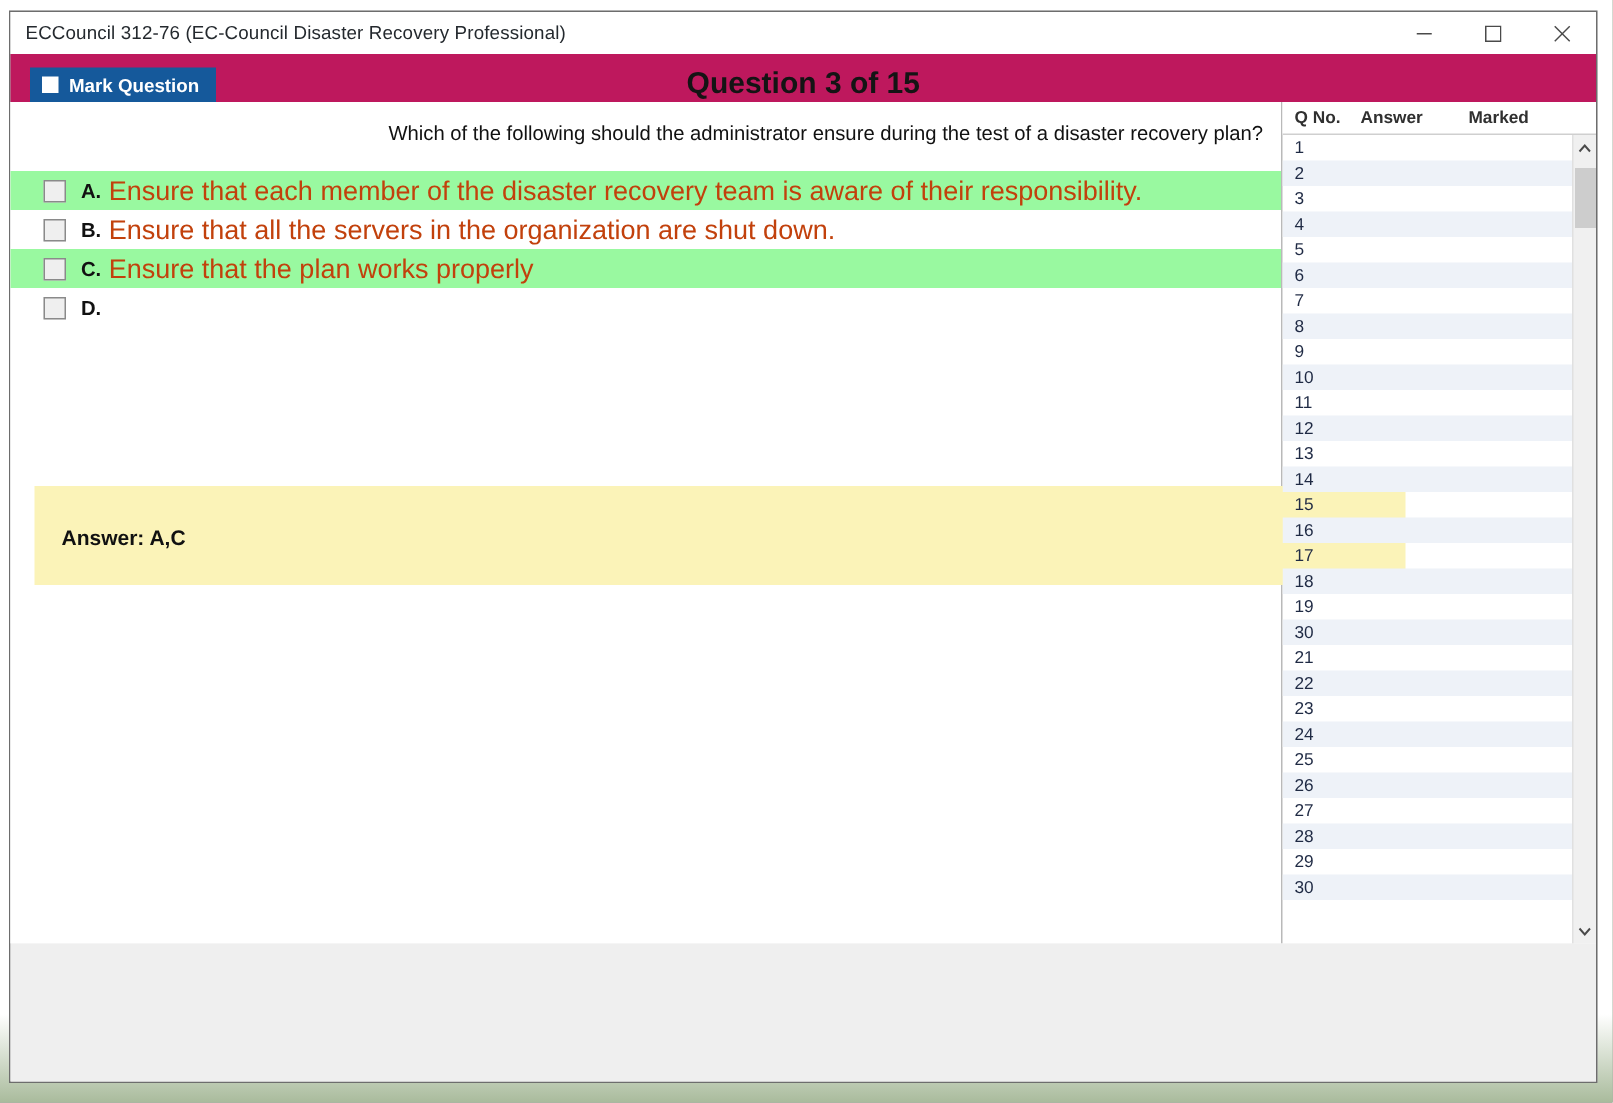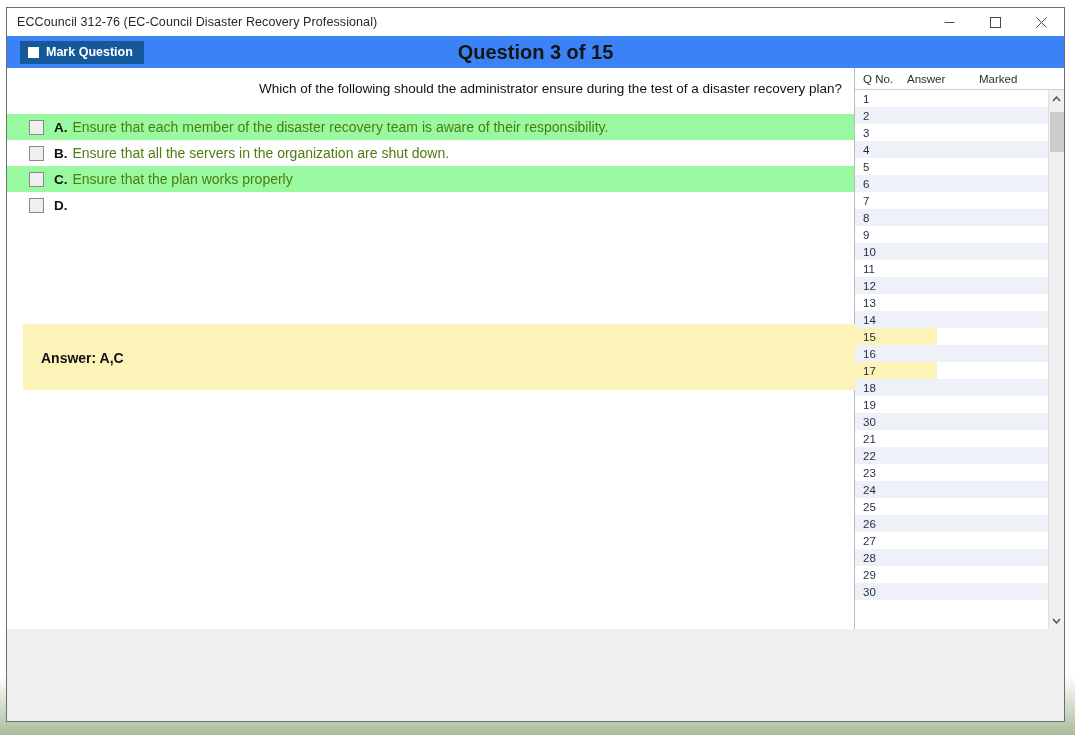--- a/index.html
+++ b/index.html
@@ -56,24 +56,24 @@
     align-items: center;
     justify-content: center;
     color: #4a4a4a;
   }
   .winbtn svg { display: block; }
 
   
   .headerbar {
     height: 32px;
     min-height: 32px;
-    background: #3b82f6;
-    position: relative;
-    display: flex;
-    align-items: center;
+    background: #be185d;
+    position: relative;
+    display: flex;
+    align-items: flex-end;
   }
   .mark-btn {
     margin-left: 13px;
     height: 23px;
     background: #15599b;
     color: #ffffff;
     font-size: 12.5px;
     font-weight: bold;
     display: flex;
     align-items: center;
@@ -150,22 +150,22 @@
     margin-right: 10px;
     cursor: pointer;
   }
   .opt-letter {
     font-size: 13.5px;
     font-weight: bold;
     color: #111111;
     margin-right: 5px;
   }
   .opt-text {
-    font-size: 14px;
-    color: #4d7c0f;
+    font-size: 18px;
+    color: #c2410c;
   }
 
   .answer-box {
     position: absolute;
     left: 16px;
     top: 256px;
     width: 914px;
     height: 66px;
     background: #fbf3b8;
     box-sizing: border-box;
@@ -191,20 +191,21 @@
   .list-head {
     display: flex;
     height: 22px;
     min-height: 22px;
     align-items: center;
     background: #ffffff;
     border-bottom: 1px solid #cfcfcf;
     font-size: 11.5px;
     color: #303030;
     box-sizing: border-box;
+    font-weight: bold;
   }
   .lh-qno   { width: 52px; padding-left: 8px; box-sizing: border-box; }
   .lh-ans   { width: 72px; box-sizing: border-box; }
   .lh-marked{ flex: 1; box-sizing: border-box; }
 
   .list-body-wrap {
     flex: 1;
     display: flex;
     min-height: 0;
     position: relative;

